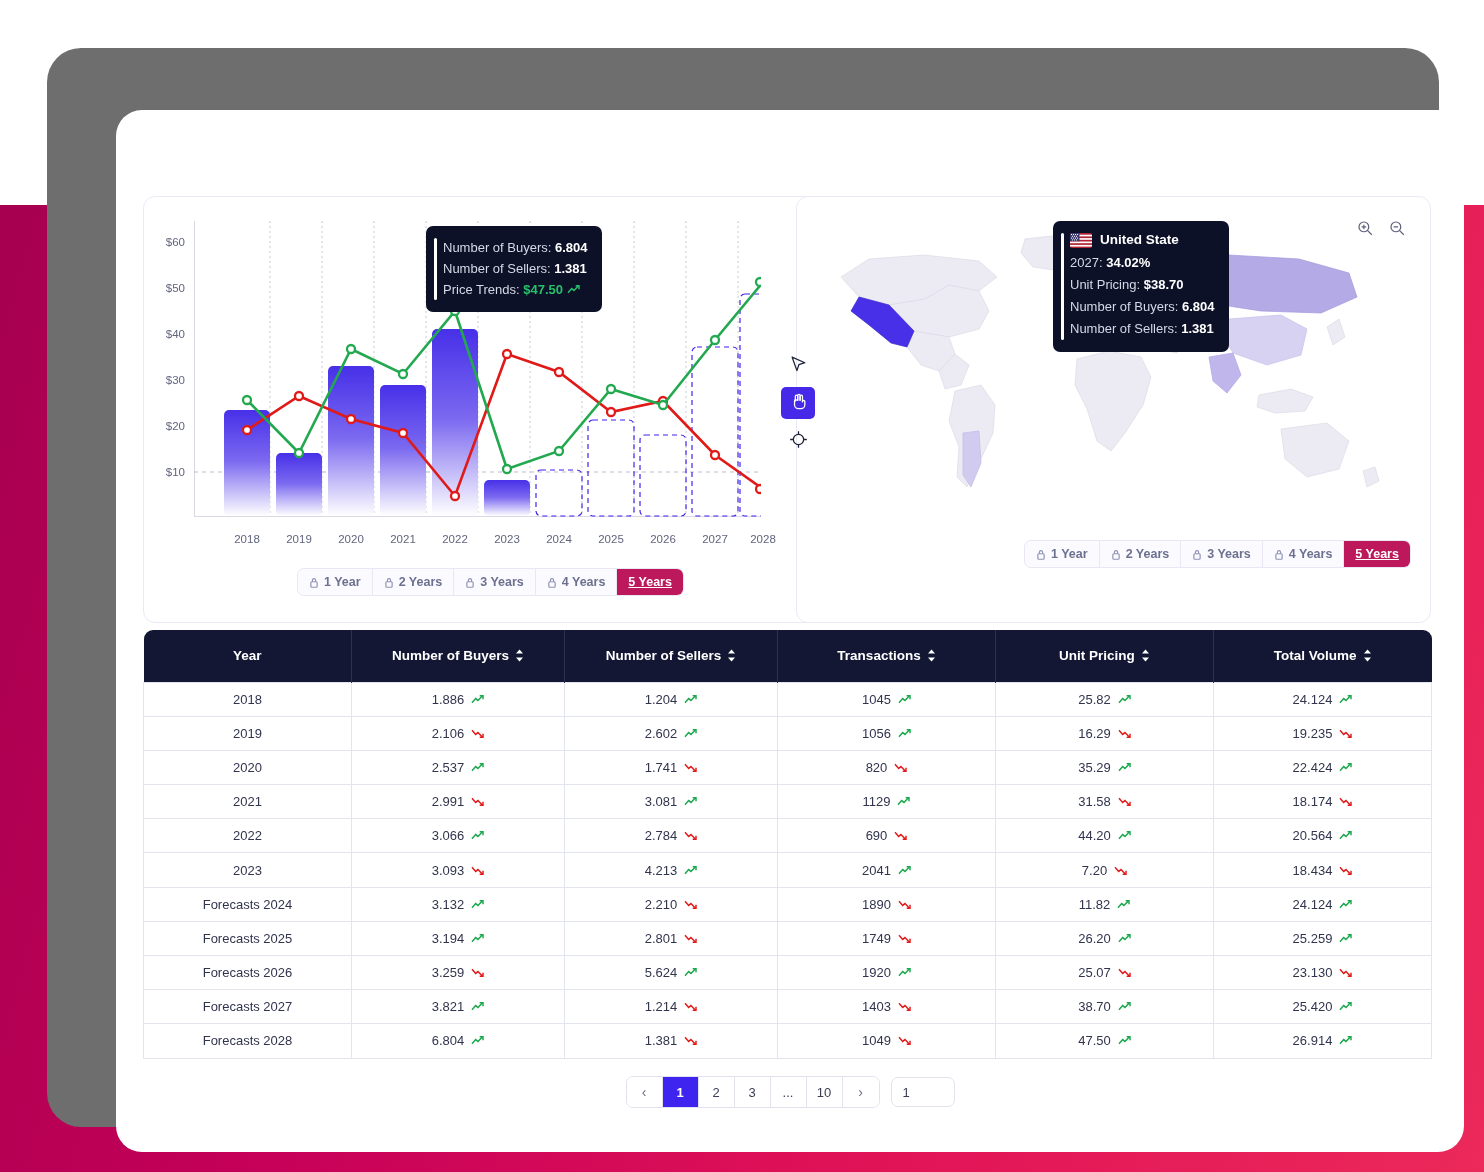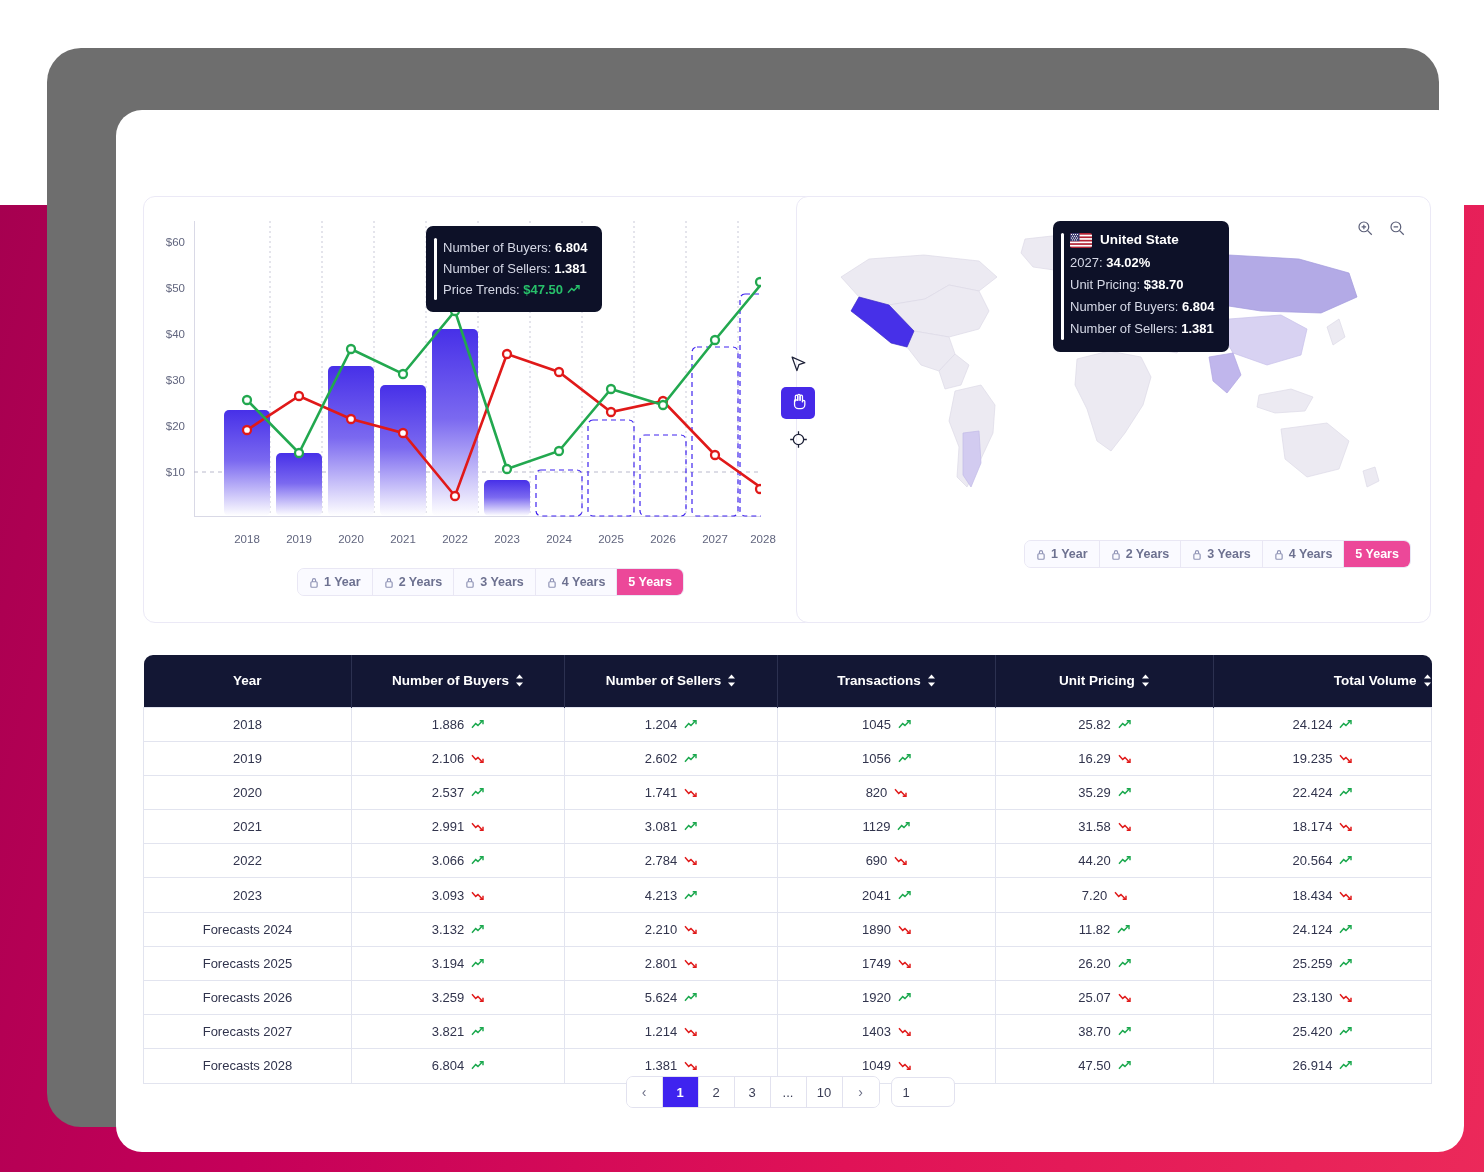--- a/index.html
+++ b/index.html
@@ -139,22 +139,23 @@
     color: #6d7190;
     background: #fafaff;
     border: 0;
     border-right: 1px solid #e9e7f4;
     cursor: pointer;
     font-family: inherit;
     white-space: nowrap;
   }
   .range-btn:last-child { border-right: 0; }
   .range-btn.active {
-    background: #ec4899;
+    background: #be185d;
     color: #fff;
+    text-decoration: underline;
   }
   .lock-ico { width: 10px; height: 11px; display: block; }
   .lock-ico svg { width: 10px; height: 11px; stroke: #8f93b5; fill: none; stroke-width: 1.5; }
 
   
   .tooltip {
     position: absolute;
     background: #0d1128;
     border-radius: 7px;
     padding: 11px 14px 12px 17px;
@@ -236,37 +237,37 @@
     text-align: center;
     font-size: 16px;
     font-weight: bold;
     color: #252a4d;
   }
 
   
   #data-table {
     position: absolute;
     left: 27px;
-    top: 545px;
+    top: 520px;
     width: 1288px;
     border-collapse: collapse;
     table-layout: fixed;
     padding-left: 28px;
   }
   #data-table th {
     background: #131734;
     color: #ffffff;
     font-size: 13.5px;
     font-weight: bold;
     height: 52px;
     border-right: 1px solid #2c3150;
     white-space: nowrap;
   }
   #data-table thead th:first-child { border-top-left-radius: 9px; }
-  #data-table thead th:last-child  { border-top-right-radius: 9px; border-right: 0; text-align: right; }
+  #data-table thead th:last-child  { border-top-right-radius: 9px; border-right: 0; }
   .th-inner { display: inline-flex; align-items: center; gap: 6px; justify-content: center; }
   .sort-ico { width: 9px; height: 13px; display: block; }
 
   #data-table td {
     height: 34.2px;
     text-align: center;
     font-size: 13px;
     color: #31344d;
     border: 1px solid #e2e4ef;
     background: #fff;

